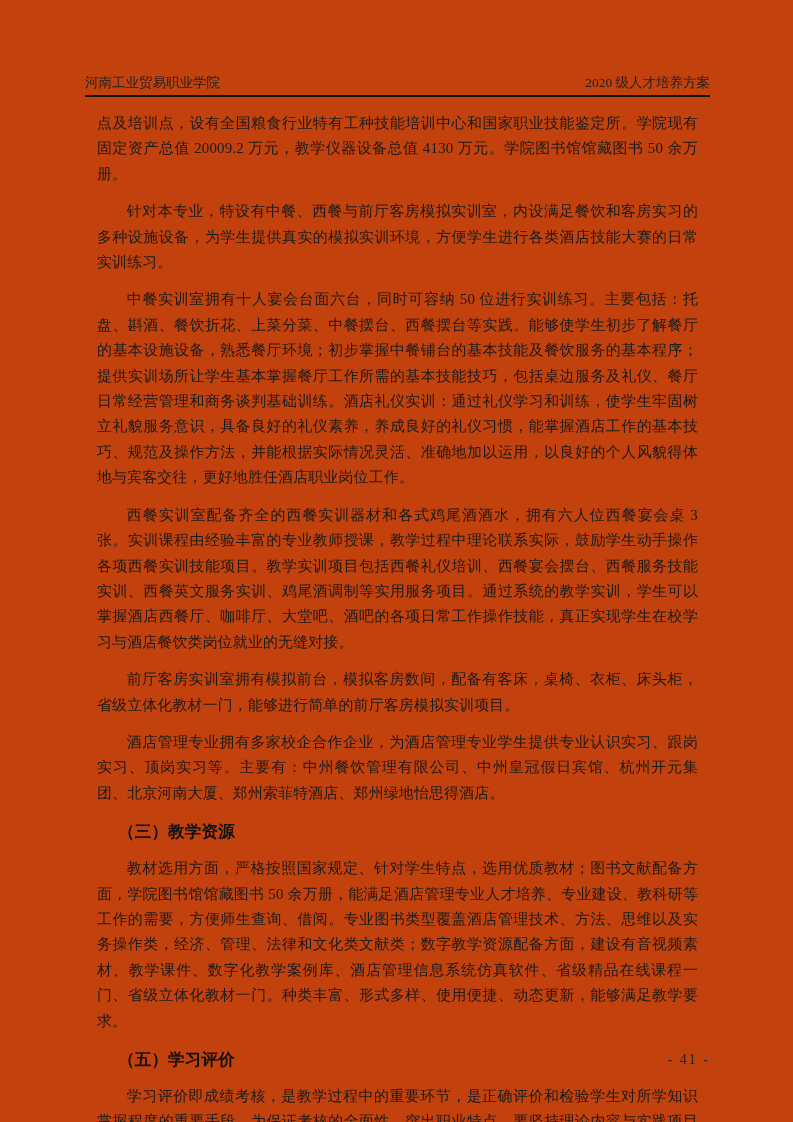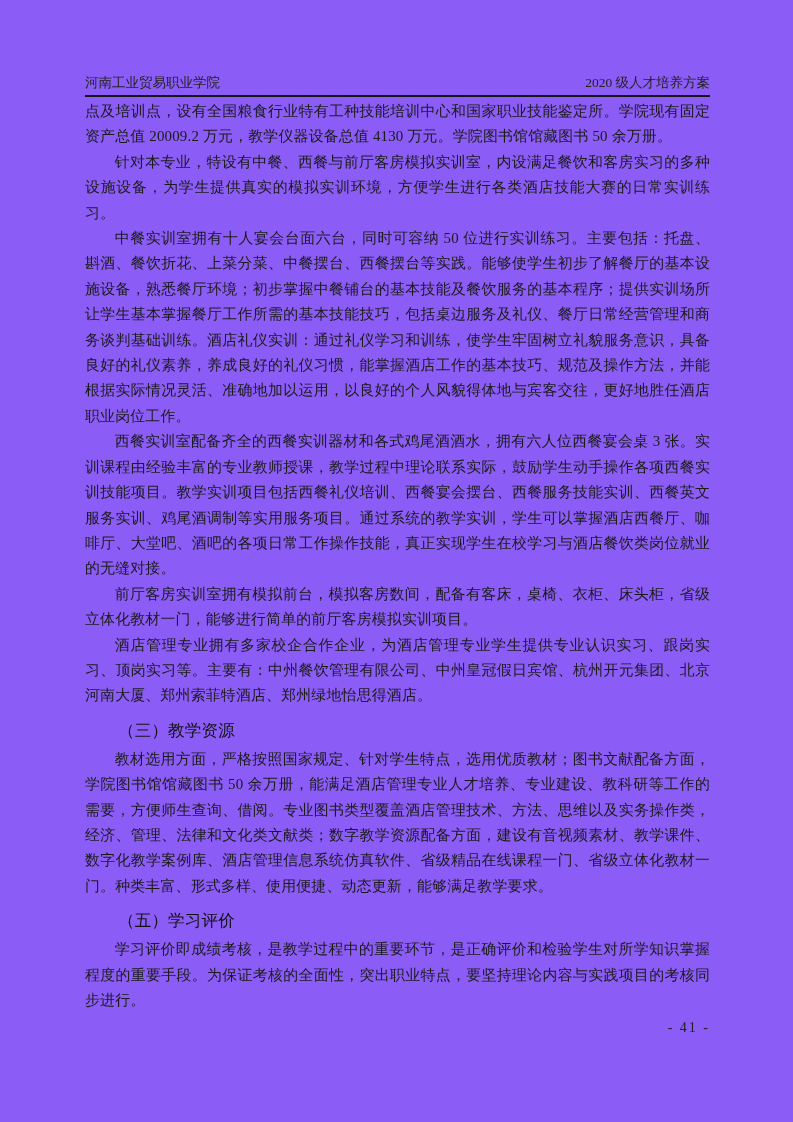--- a/index.html
+++ b/index.html
@@ -5,21 +5,21 @@
   html, body {
     margin: 0;
     padding: 0;
     background: #e8e8e8;
   }
   .page {
     position: relative;
     width: 793px;
     height: 1122px;
     margin: 0 auto;
-    background: #8b5cf6;
+    background: #c2410c;
     color: #1b1b1b;
     font-family: "Liberation Serif", "DejaVu Serif", serif;
     overflow: hidden;
     box-sizing: border-box;
   }
   .page-header {
     position: absolute;
     top: 74px;
     left: 85px;
     width: 625px;
@@ -42,38 +42,38 @@
     top: 99px;
     left: 85px;
     width: 625px;
     font-size: 14.9px;
     line-height: 25.4px;
     text-align: justify;
     text-justify: inter-ideograph;
     letter-spacing: 0.2px;
   }
   .page-body p {
-    margin: 0;
+    margin: 12px;
     text-indent: 2em;
   }
   .page-body p.no-indent {
     text-indent: 0;
   }
   .section-heading {
     margin: 8px 0 4px 0;
     text-indent: 2em;
     font-family: "Liberation Sans", "DejaVu Sans", sans-serif;
-    font-weight: normal;
+    font-weight: bold;
     font-size: 16.5px;
     line-height: 26px;
     color: #111;
   }
   .page-footer {
     position: absolute;
-    top: 1020px;
+    top: 1052px;
     left: 85px;
     width: 625px;
     text-align: right;
     font-size: 14px;
     color: #222;
     letter-spacing: 2px;
   }
 </style>
 </head>
 <body>

